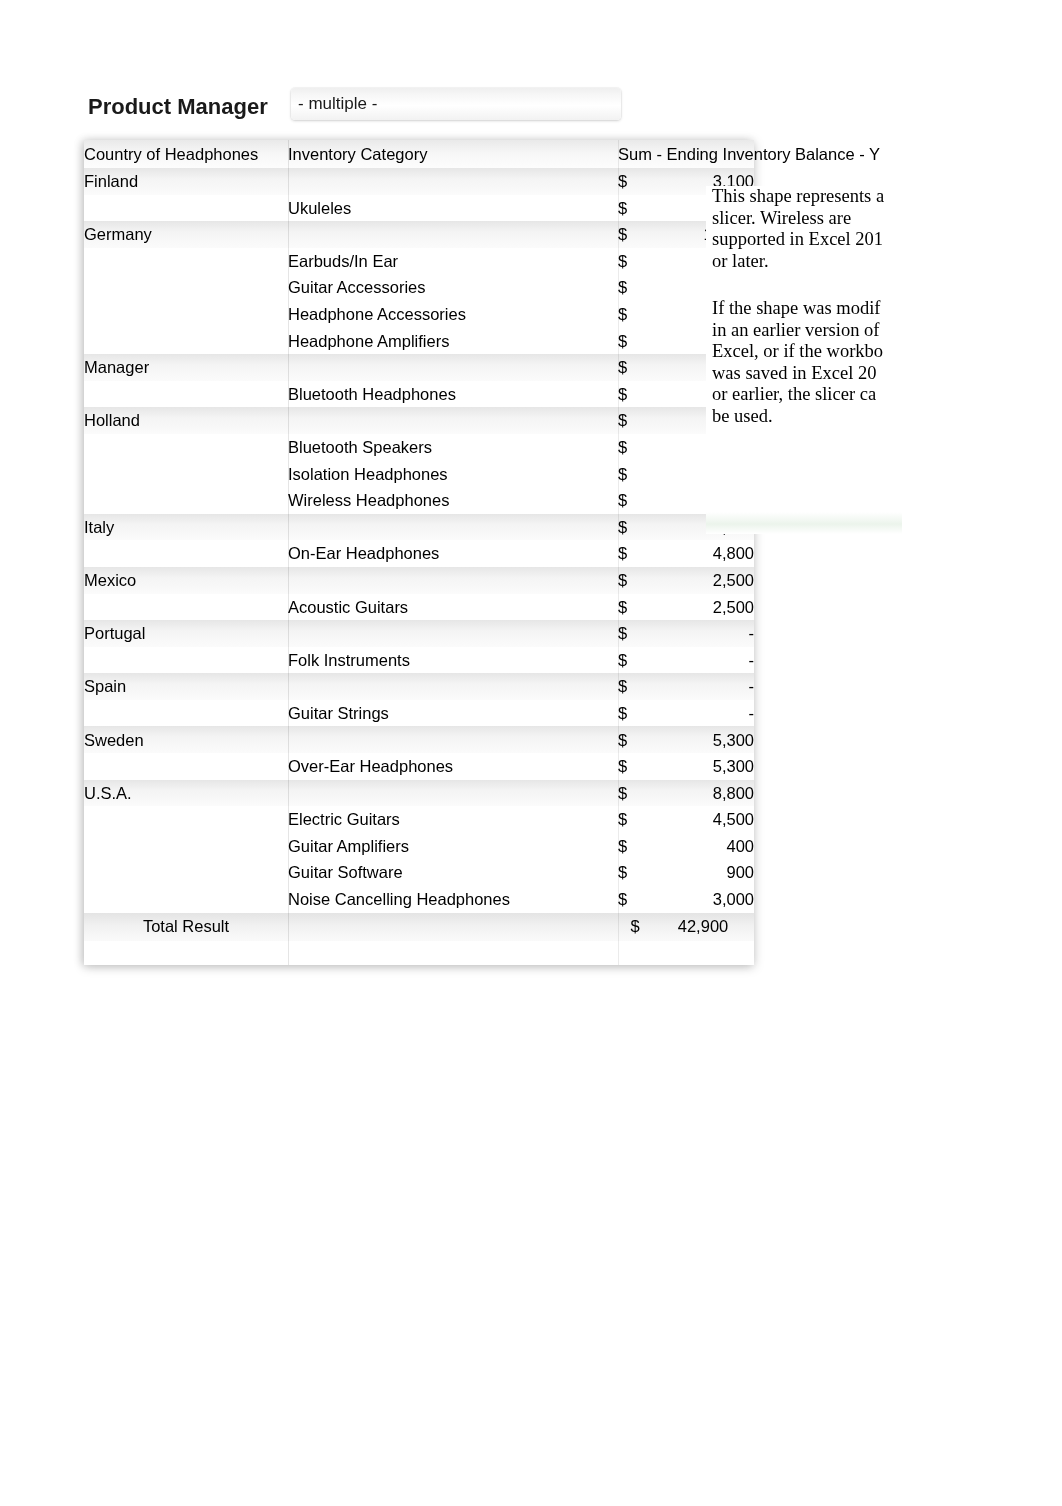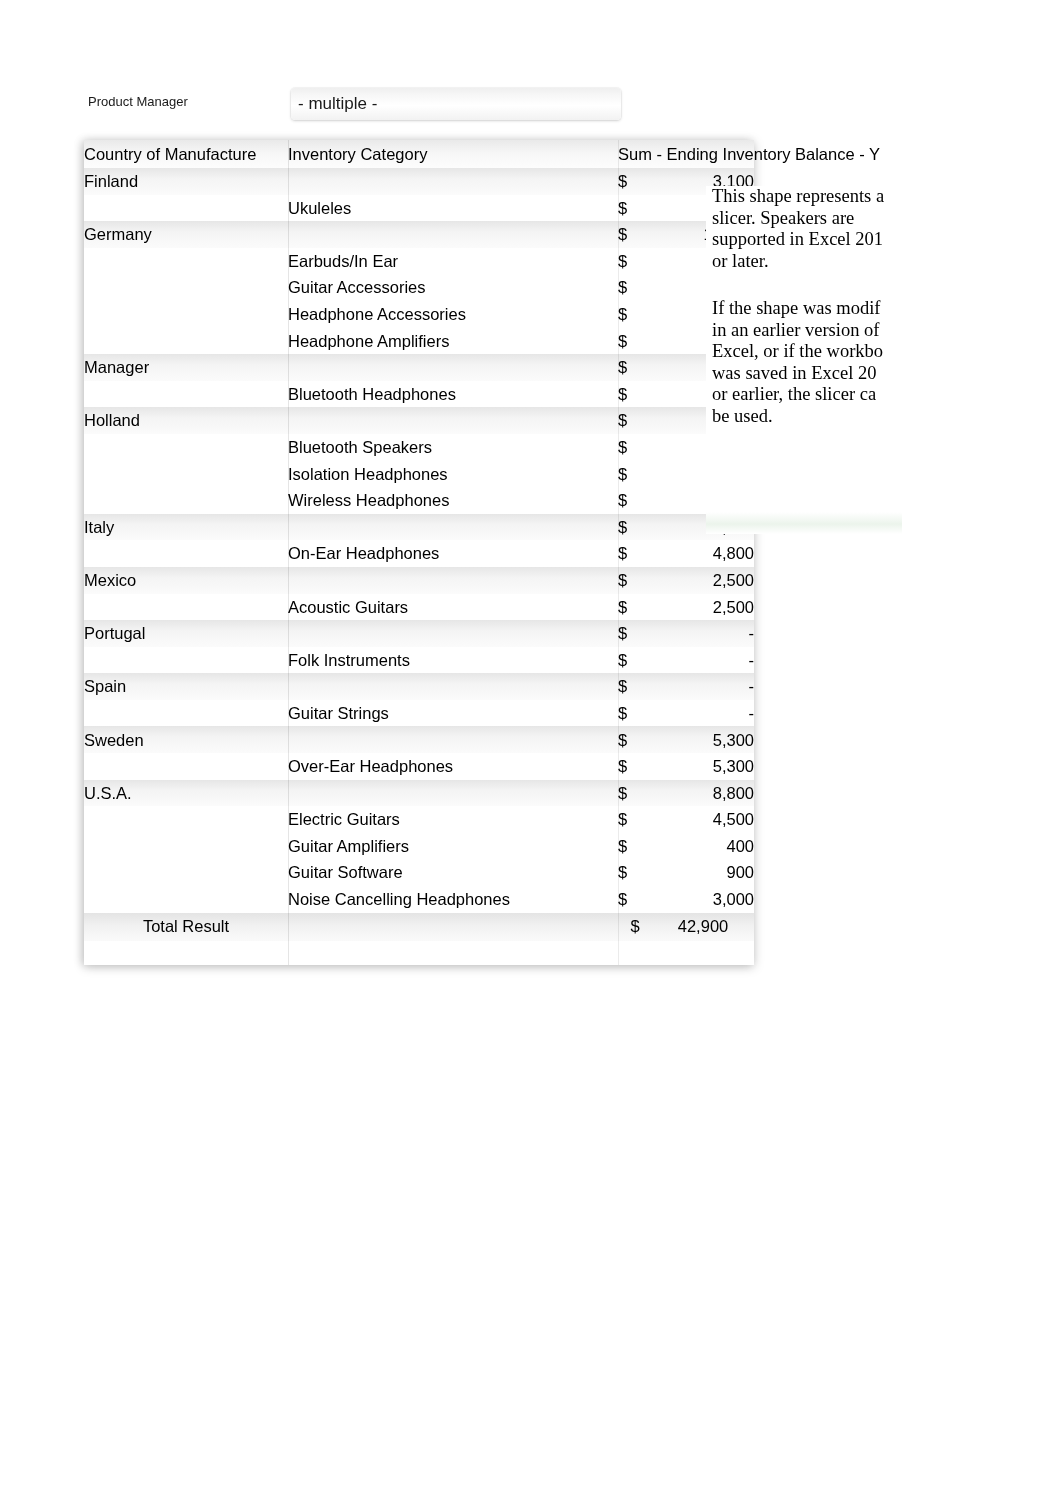--- a/index.html
+++ b/index.html
@@ -21,23 +21,24 @@
     position: absolute;
     left: 88px;
     top: 88px;
     width: 540px;
     height: 40px;
   }
   #slicer-label {
     position: absolute;
     left: 0;
     top: 6px;
-    font-size: 13px;
+    font-size: 22px;
     white-space: nowrap;
     color: #1a1a1a;
+    font-weight: bold;
   }
   #slicer-value-box {
     position: absolute;
     left: 203px;
     top: 0px;
     width: 330px;
     height: 32px;
     background: linear-gradient(180deg,#efefef 0%, #f7f7f7 22%, #ffffff 55%, #f2f2f2 100%);
     border-radius: 4px;
     box-shadow: 0 1px 3px rgba(0,0,0,0.16), 0 0 0 1px rgba(0,0,0,0.035);
@@ -183,21 +184,21 @@
 <div id="pivot-panel">
   <table id="pivot-table">
     <colgroup>
       <col class="c-country">
       <col class="c-category">
       <col class="c-cur">
       <col class="c-val">
     </colgroup>
     <thead>
       <tr class="header-row">
-        <th class="th-country">Country of Manufacture</th>
+        <th class="th-country">Country of Headphones</th>
         <th class="th-category">Inventory Category</th>
         <th class="th-sum" colspan="2">Sum - Ending Inventory Balance - Y</th>
       </tr>
     </thead>
     <tbody id="pivot-body">
         <tr class="country-row">
           <td class="cell-country">Finland</td>
           <td class="cell-category"></td>
           <td class="cell-cur">$</td>
           <td class="cell-val">3,100</td>
@@ -372,21 +373,21 @@
         </tr>
       </tbody>
   </table>
   <div id="col-divider"></div>
   <div id="col-divider-2"></div>
 </div>
 
 <div id="slicer-note">
   <p class="note-para" id="note-para-1">
       <span class="note-line">This shape represents a</span>
-      <span class="note-line">slicer. Speakers are</span>
+      <span class="note-line">slicer. Wireless are</span>
       <span class="note-line">supported in Excel 201</span>
       <span class="note-line">or later.</span>
     </p>
   <p class="note-para" id="note-para-2">
       <span class="note-line">If the shape was modif</span>
       <span class="note-line">in an earlier version of</span>
       <span class="note-line">Excel, or if the workbo</span>
       <span class="note-line">was saved in Excel 20</span>
       <span class="note-line">or earlier, the slicer ca</span>
       <span class="note-line">be used.</span>

